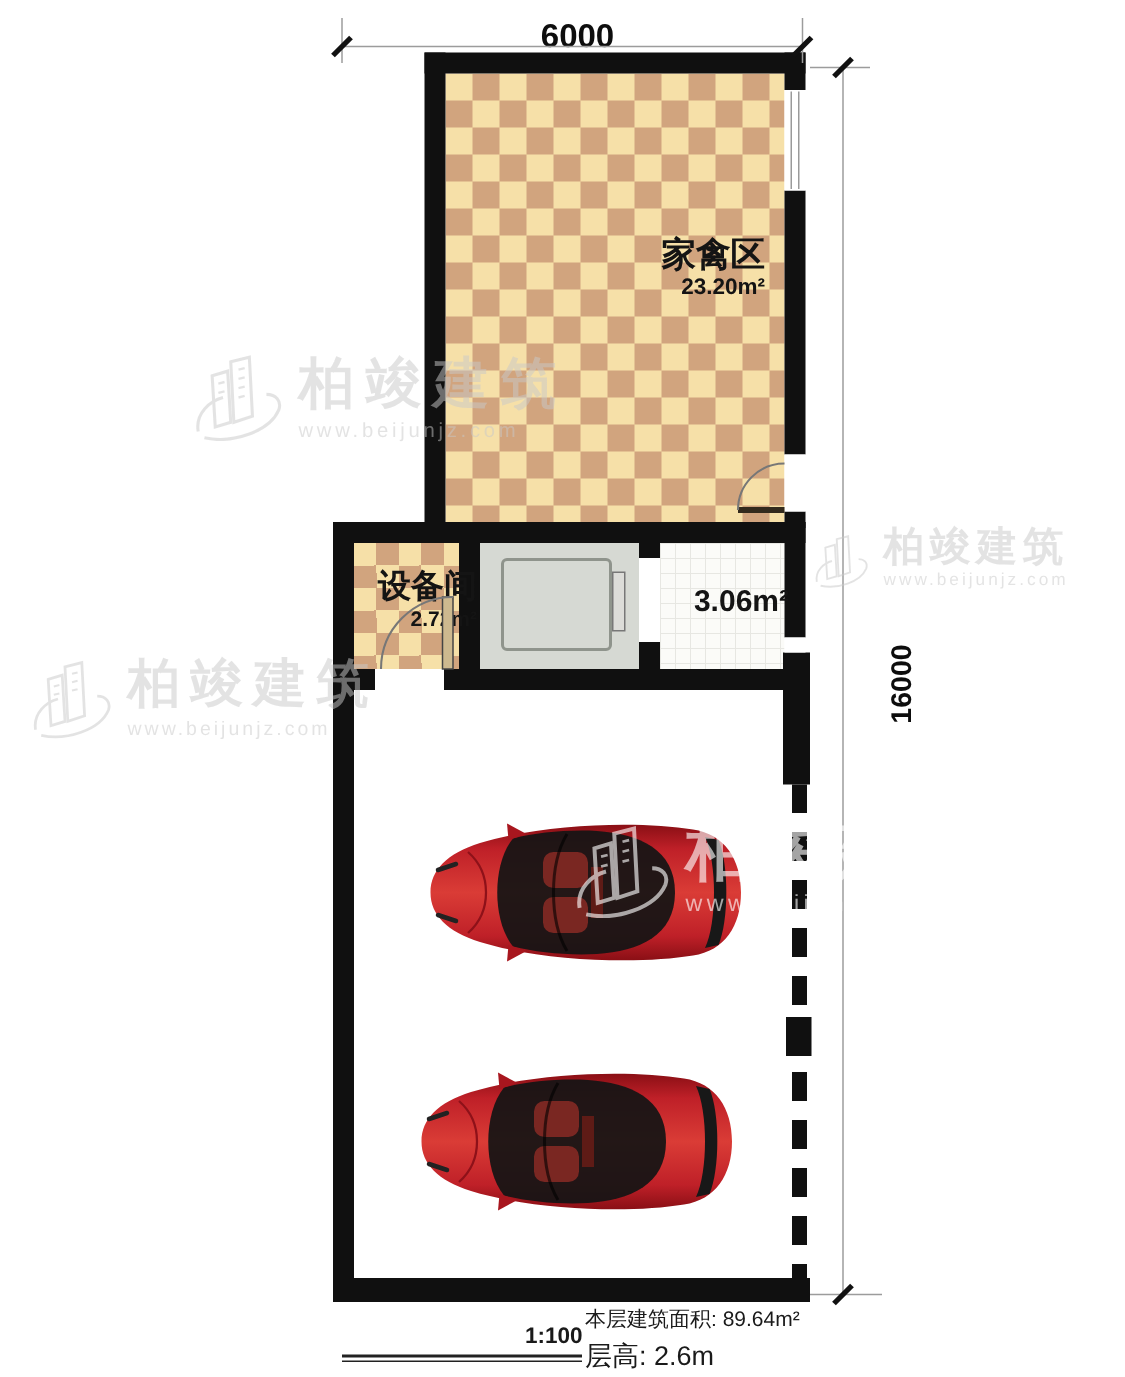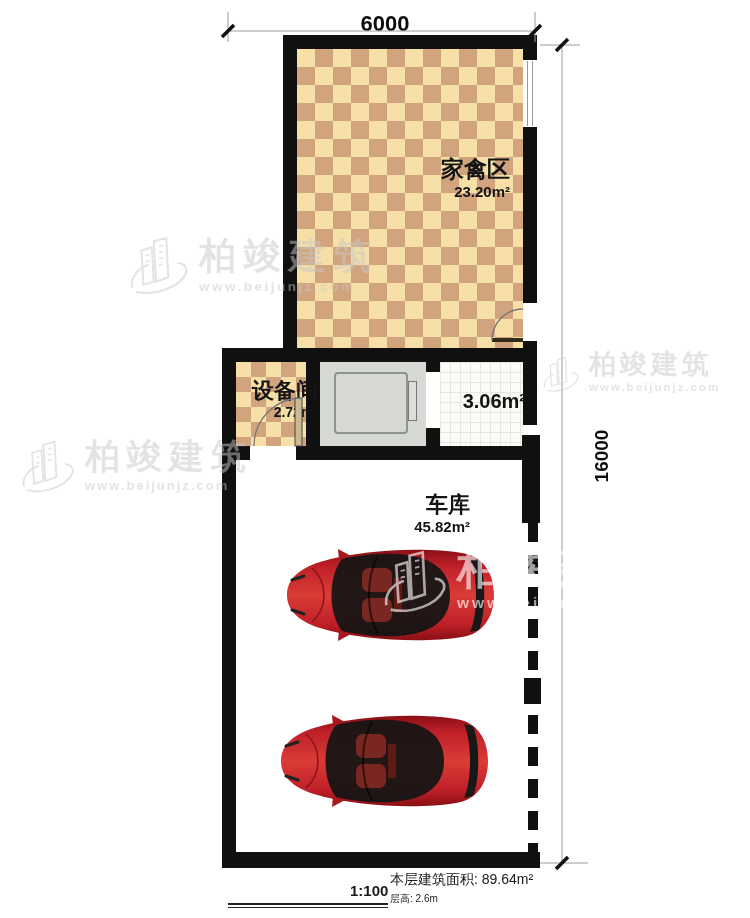--- a/index.html
+++ b/index.html
@@ -12,21 +12,21 @@
   .checker{background:repeating-conic-gradient(#d1a47e 0% 25%, #f6e0a8 0% 50%)}
   .tiles{background-color:#fbfbf8;
          background-image:linear-gradient(#e7e7e2 1px,transparent 1px),
                           linear-gradient(90deg,#e7e7e2 1px,transparent 1px);
          background-size:10px 10px}
   .room-label{position:absolute;text-align:right;color:#141414;font-weight:bold;line-height:1.18;z-index:5}
   .dim-label{position:absolute;text-align:center;color:#0d0d0d;font-weight:bold;z-index:5}
   #ovl{position:absolute;left:0;top:0;z-index:6;pointer-events:none}
   .wm{position:absolute;display:flex;align-items:flex-end;gap:9px;z-index:9;pointer-events:none}
   .wm-brand{font-weight:bold;line-height:1.05;white-space:nowrap}
-  .wm-url{font-weight:bold;white-space:nowrap;margin-top:3px}
+  .wm-url{font-weight:normal;white-space:nowrap;margin-top:3px}
   .tb{position:absolute;z-index:5;color:#1a1a1a}
   .tb-line{position:absolute;background:#222;z-index:5}
 </style>
 </head>
 <body>
 
 <div id="plan">
 
   <div class="floor checker" style="left:297px;top:49px;width:226px;height:299px;background-size:36px 36px"></div>
   <div class="floor checker" style="left:236px;top:362px;width:70px;height:84px;background-size:30px 30px"></div>
@@ -64,24 +64,20 @@
   <div class="room-label" style="left:330px;top:156px;width:180px">
     <div style="font-size:23px">家禽区</div>
     <div style="font-size:15px">23.20m²</div>
   </div>
   <div class="room-label" style="left:224px;top:378px;width:94px">
     <div style="font-size:22px">设备间</div>
     <div style="font-size:14px">2.72m²</div>
   </div>
   <div class="room-label" style="left:436px;top:390px;width:90px">
     <div style="font-size:20px">3.06m²</div>
-  </div>
-  <div class="room-label" style="left:300px;top:492px;width:170px">
-    <div style="font-size:22px">车库</div>
-    <div style="font-size:15px">45.82m²</div>
   </div>
 
   <div class="dim-label" style="left:325px;top:11px;width:120px;font-size:22px">6000</div>
   <div class="dim-label" style="left:552px;top:445px;width:100px;font-size:19px;transform:rotate(-90deg)">16000</div>
 
   <svg id="ovl" width="750" height="918" viewBox="0 0 750 918">
     <defs>
       <linearGradient id="gRed" x1="0" y1="0" x2="0" y2="1">
         <stop offset="0" stop-color="#8a0f15"></stop>
         <stop offset="0.18" stop-color="#bf2028"></stop>
@@ -135,21 +131,21 @@
     </g>
 
     <use href="#car" x="278" y="536"></use>
     <use href="#car" x="272" y="702"></use>
   </svg>
 
   <div class="tb" style="left:350px;top:882px;font-size:15px;font-weight:600">1:100</div>
   <div class="tb-line" style="left:228px;top:903px;width:160px;height:2px"></div>
   <div class="tb-line" style="left:228px;top:907px;width:160px;height:1px"></div>
   <div class="tb" style="left:390px;top:871px;font-size:14px">本层建筑面积: 89.64m²</div>
-  <div class="tb" style="left:390px;top:892px;font-size:10px">层高: 2.6m</div>
+  <div class="tb" style="left:390px;top:892px;font-size:18px">层高: 2.6m</div>
 
   <div class="wm" style="left:128px;top:236px;color:#c9c9c9;opacity:0.5">
     <svg width="62" height="58" viewBox="0 0 60 56" fill="none" stroke="currentColor" stroke-width="2">
       <path d="M25,5 L37,2 L39,40 L27,44 Z"></path>
         <path d="M13,14 L23,11 L25,44 L15,47 Z"></path>
       <path d="M30,10 L34,9 M30,16 L34,15 M30,22 L34,21 M30,28 L34,27 M17,19 L21,18 M17,25 L21,24" stroke-width="1.5"></path>
       <path d="M4,50 C2,38 12,30 20,28 M8,54 C26,58 50,50 56,36 C58,30 54,26 48,26"></path>
     </svg>
     <div>
       <div class="wm-brand" style="font-size:37px;letter-spacing:8px">柏竣建筑</div>

